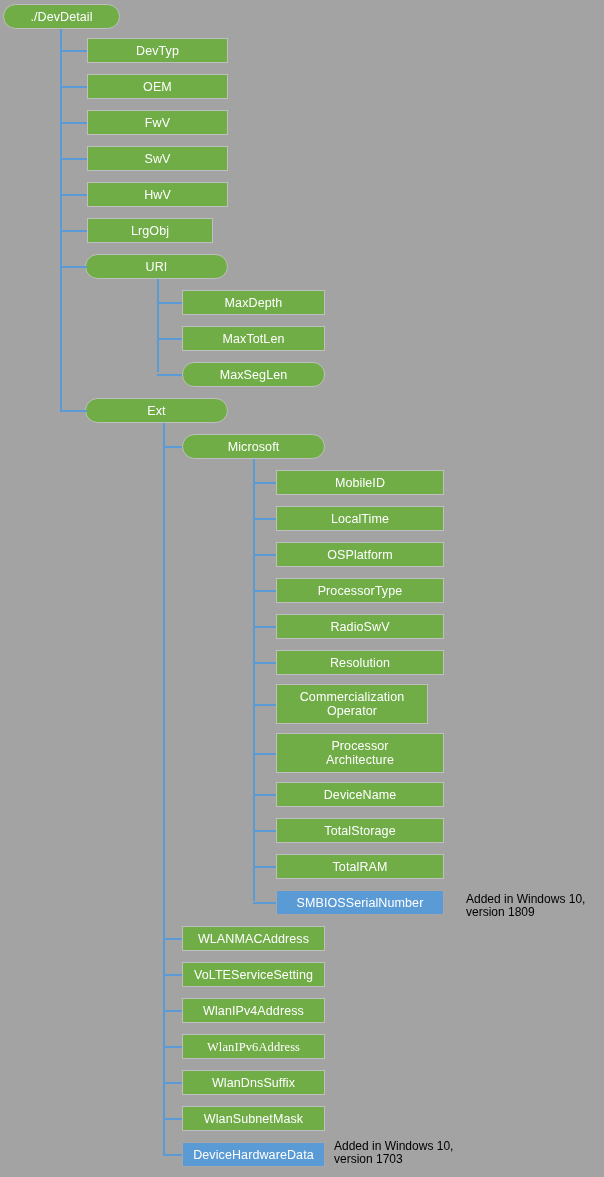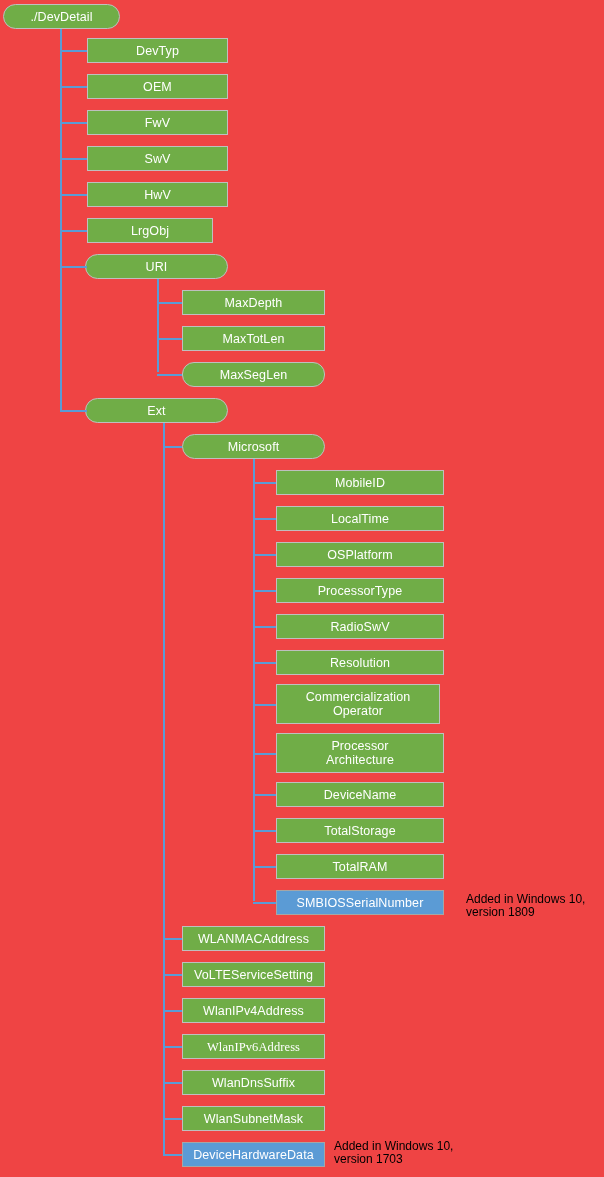--- a/index.html
+++ b/index.html
@@ -4,21 +4,21 @@
 <style>
   html,body{margin:0;padding:0;background:#ffffff;}
   body{
     font-family:"Liberation Sans","DejaVu Sans",sans-serif;
     -webkit-font-smoothing:antialiased;
   }
   #diagram{
     position:relative;
     width:604px;
     height:1177px;
-    background:#ef4444;
+    background:#a3a3a3;
     overflow:hidden;
   }
   
   .vline{position:absolute;width:2px;background:#5b9bd5;}
   .hline{position:absolute;height:2px;background:#5b9bd5;}
 
   
   .node{
     position:absolute;
     box-sizing:border-box;
@@ -115,21 +115,21 @@
 
   <div class="node green" style="left:276px;top:578px;width:168px;height:25px;">ProcessorType</div>
   <div class="hline" style="left:253px;top:590px;width:23px;"></div>
 
   <div class="node green" style="left:276px;top:614px;width:168px;height:25px;">RadioSwV</div>
   <div class="hline" style="left:253px;top:626px;width:23px;"></div>
 
   <div class="node green" style="left:276px;top:650px;width:168px;height:25px;">Resolution</div>
   <div class="hline" style="left:253px;top:662px;width:23px;"></div>
 
-  <div class="node green" style="left:276px;top:684px;width:164px;height:40px;">Commercialization
+  <div class="node green" style="left:276px;top:684px;width:152px;height:40px;">Commercialization
 Operator</div>
   <div class="hline" style="left:253px;top:704px;width:23px;"></div>
 
   <div class="node green" style="left:276px;top:733px;width:168px;height:40px;">Processor
 Architecture</div>
   <div class="hline" style="left:253px;top:753px;width:23px;"></div>
 
   <div class="node green" style="left:276px;top:782px;width:168px;height:25px;">DeviceName</div>
   <div class="hline" style="left:253px;top:794px;width:23px;"></div>
 

